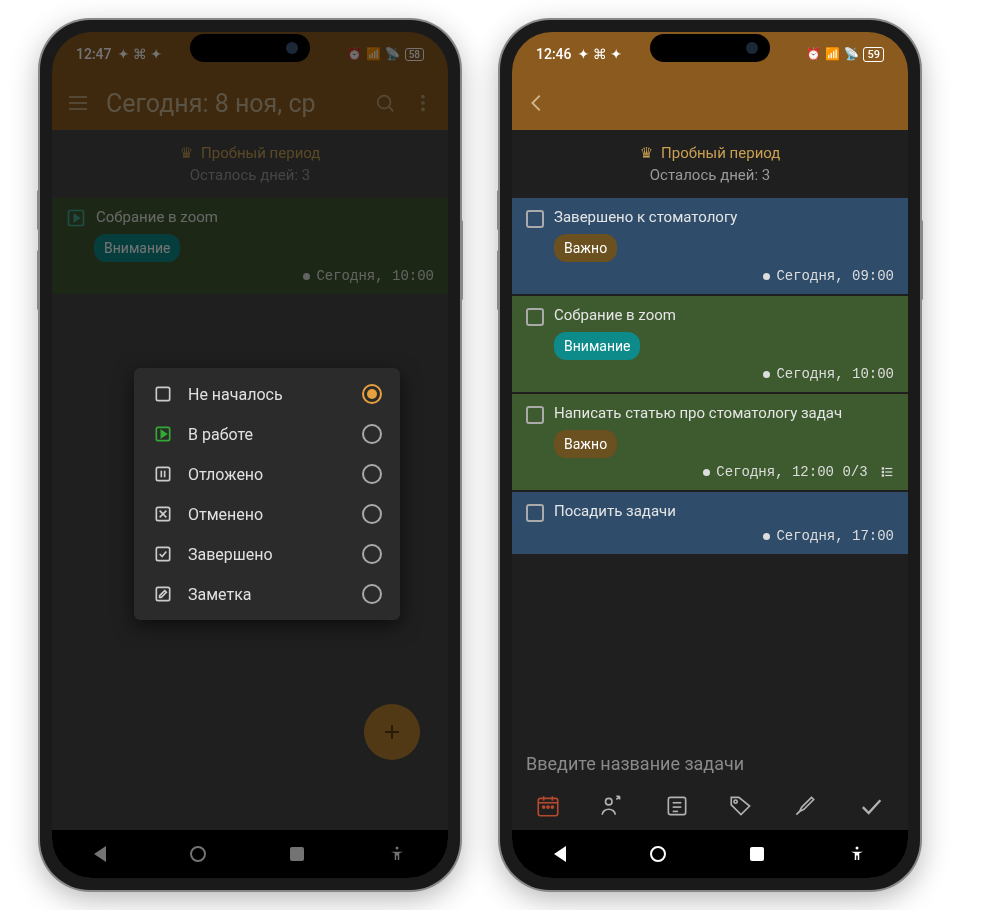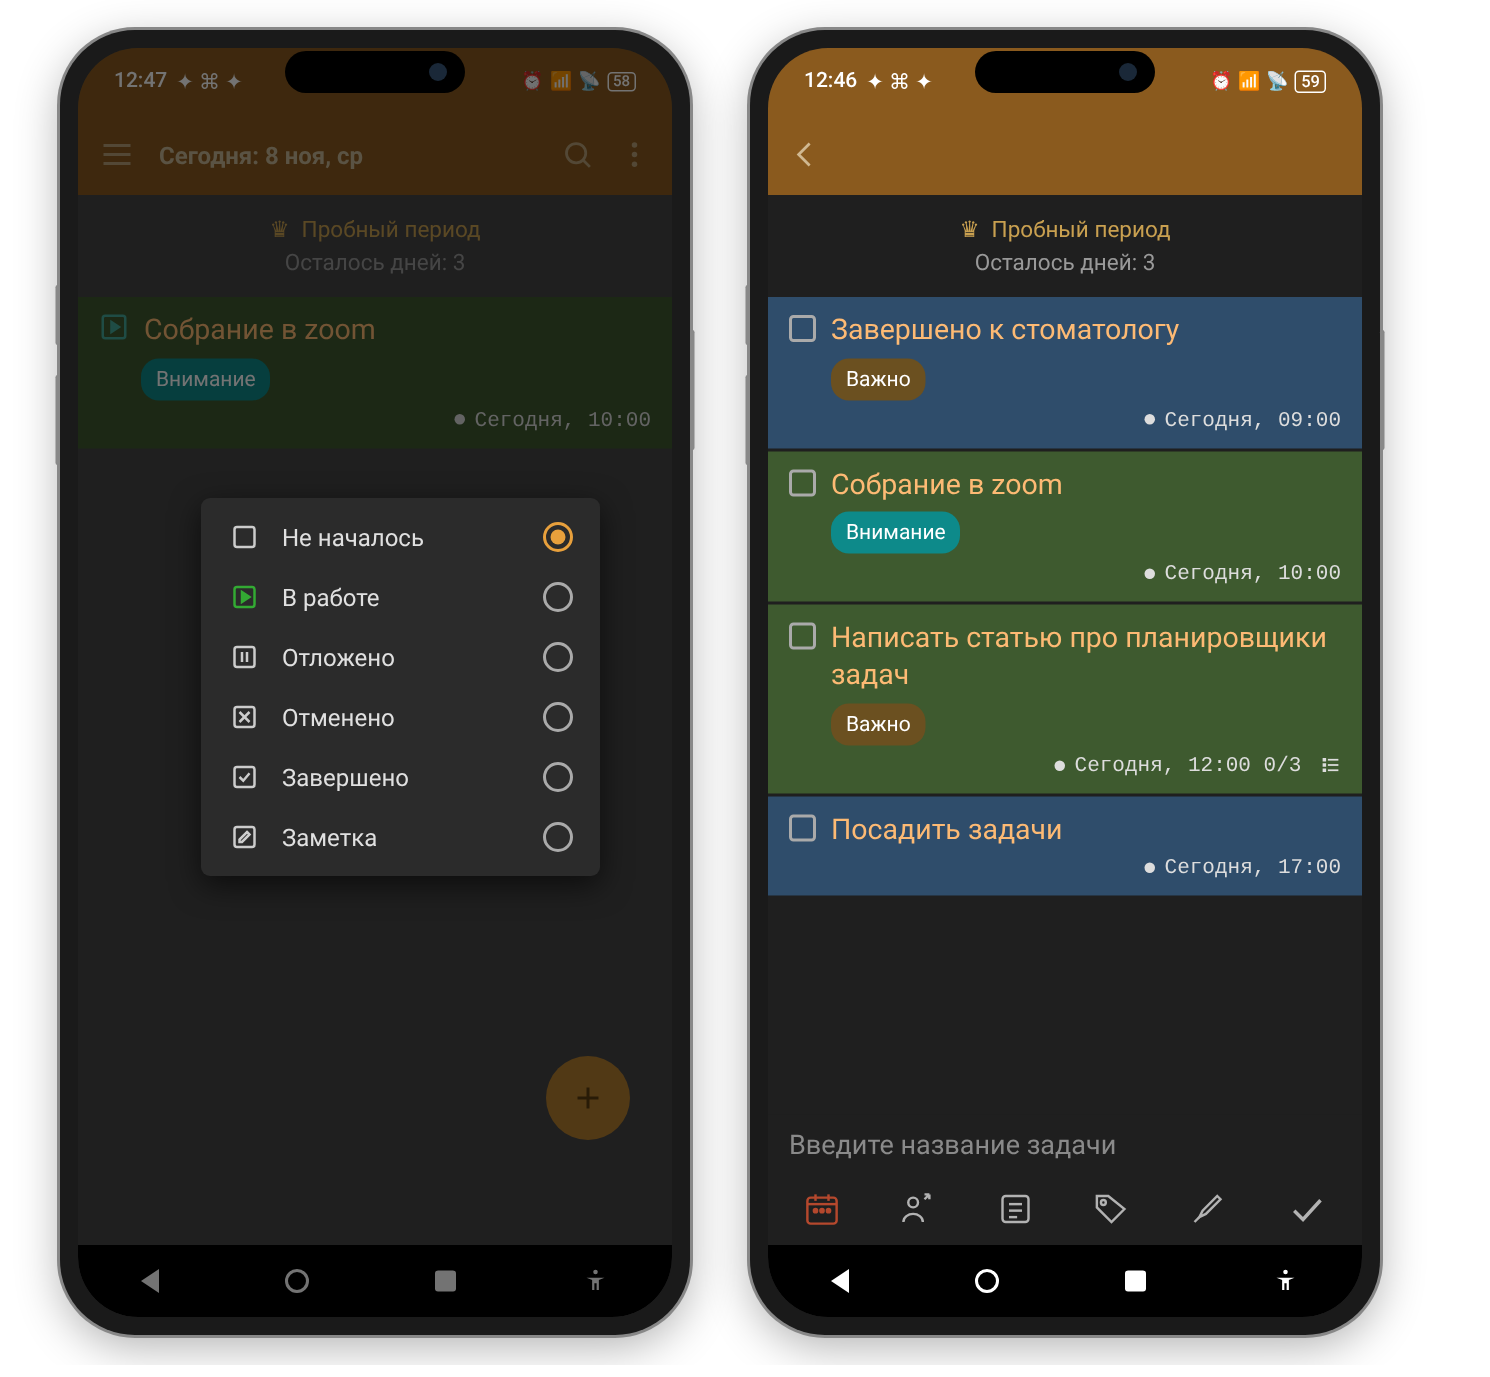--- a/index.html
+++ b/index.html
@@ -61,41 +61,41 @@
 .sb-right { display:flex; gap:4px; align-items:center; font-size:12px;}
 .appbar {
   height: 54px;
   background: #8a5a1e;
   display:flex;
   align-items:center;
   padding: 0 14px;
   gap: 16px;
   color: #d4c4a8;
 }
-.appbar .title { flex:1; font-size: 16px; font-weight:700; color:#c9b896;}
+.appbar .title { flex:1; font-size: 25px; font-weight:400; color:#c9b896;}
 .appbar svg { opacity:.75;}
 .content { position: relative; height: calc(100% - 44px - 54px - 48px); overflow:hidden;}
 .content2 { position: relative; height: calc(100% - 44px - 54px - 48px); display:flex; flex-direction:column;}
 .trial-banner {
   text-align:center;
   padding: 14px 0;
   color: #999;
   font-size: 15px;
 }
 .trial-banner .line1{ display:flex; justify-content:center; align-items:center; gap:8px; color:#c9a050; margin-bottom:4px;}
 .task {
   padding: 10px 14px 10px 14px;
   margin-bottom: 2px;
   position:relative;
 }
 .task.green { background:#3e5a2f;}
 .task.blue  { background:#2f4d6b;}
 .task-row1 { display:flex; gap:10px; align-items:flex-start;}
 .task-check { width:18px; height:18px; border:2px solid #aaa; border-radius:3px; flex-shrink:0; margin-top:2px;}
-.task-title { color:#fdba74; font-size:19px; line-height:1.3;}
+.task-title { color:#e5e5e5; font-size:15px; line-height:1.3;}
 .task-tag {
   display:inline-block;
   padding:6px 10px;
   border-radius:12px;
   font-size:14px;
   margin-top:6px;
   margin-left:28px;
   color:#fff;
 }
 .tag-teal { background:#0d8a8a;}
@@ -248,21 +248,21 @@
     <div class="navbar">
       <div class="nav-tri"></div>
       <div class="nav-circ"></div>
       <div class="nav-sq"></div>
       <svg width="18" height="18" viewBox="0 0 24 24" fill="#fff">
           <circle cx="12" cy="4" r="2"></circle>
           <path d="M4 9h16l-5 2v9h-2v-6h-2v6H9v-9z"></path>
         </svg>
     </div>
 
-    <div class="popup" style="filter:none;">
+    <div class="popup" style="filter:none;margin-top:36px;">
       <div class="popup-row">
         <div class="icon-slot">
             <svg width="20" height="20" viewBox="0 0 24 24" fill="none" stroke="#ccc" stroke-width="2">
               <rect x="4" y="4" width="16" height="16" rx="2"></rect>
             </svg>
           </div>
         <div class="label">Не началось</div>
         <div class="radio sel"></div>
       </div>
       <div class="popup-row">
@@ -366,21 +366,21 @@
           <div class="task-row1">
             <div class="task-check"></div>
             <div class="task-title">Собрание в zoom</div>
           </div>
           <div class="task-tag tag-teal">Внимание</div>
           <div class="task-meta"><span class="dot"></span><span>Сегодня, 10:00</span></div>
         </div>
         <div class="task green">
           <div class="task-row1">
             <div class="task-check"></div>
-            <div class="task-title">Написать статью про планировщики задач</div>
+            <div class="task-title">Написать статью про стоматологу задач</div>
           </div>
           <div class="task-tag tag-brown">Важно</div>
           <div class="task-meta"><span class="dot"></span><span>Сегодня, 12:00 0/3</span>
             <svg width="14" height="14" viewBox="0 0 24 24" fill="#ddd" style="vertical-align:middle;margin-left:4px;">
                 <rect x="3" y="4" width="4" height="4"></rect>
                 <rect x="3" y="10" width="4" height="4"></rect>
                 <rect x="3" y="16" width="4" height="4"></rect>
                 <rect x="9" y="5" width="12" height="2"></rect>
                 <rect x="9" y="11" width="12" height="2"></rect>
                 <rect x="9" y="17" width="12" height="2"></rect>

